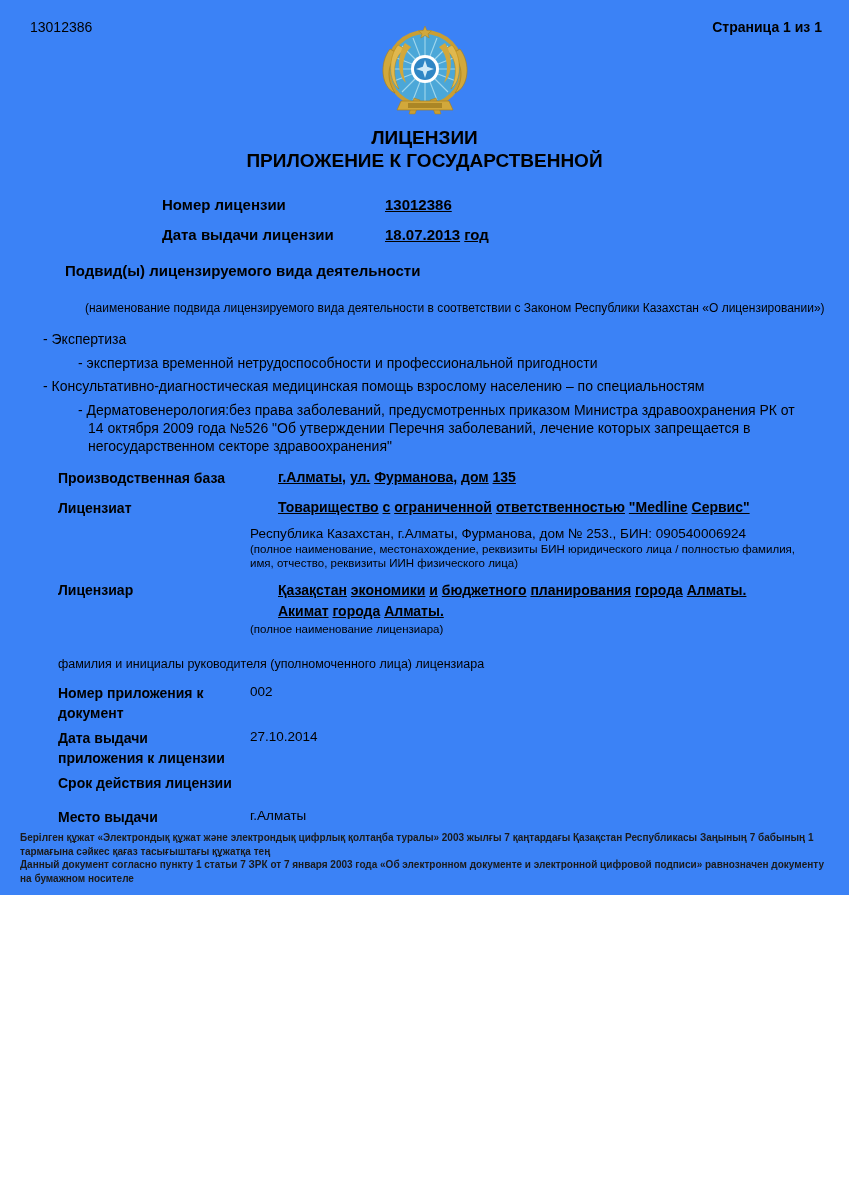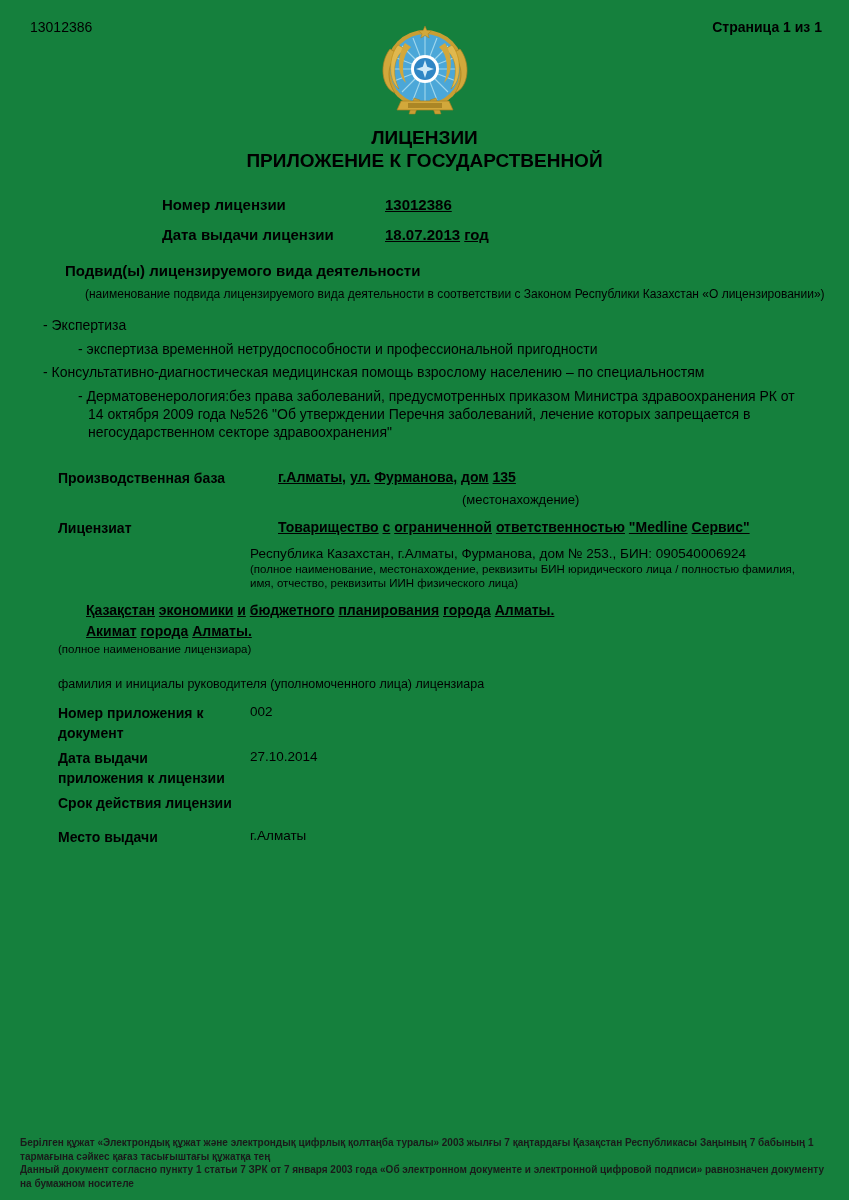--- a/index.html
+++ b/index.html
@@ -1,35 +1,35 @@
 <!DOCTYPE html>
 <html><head>
 <meta charset="utf-8">
 <style>
   * { margin: 0; padding: 0; box-sizing: border-box; }
   html, body { background: #ffffff; }
   body { font-family: "Liberation Sans", sans-serif; color: #000; }
-  .page { position: relative; width: 849px; height: 1200px; background: #15803d; overflow: hidden; margin: 0 auto; }
+  .page { position: relative; width: 849px; height: 895px; background: #3b82f6; overflow: hidden; margin: 0 auto; }
 
   
   .doc-number { position: absolute; top: 19px; left: 30px; font-size: 14px; }
   .page-indicator { position: absolute; top: 19px; right: 27px; font-size: 14px; font-weight: bold; }
   .emblem-wrap { position: absolute; top: 13px; left: 50%; transform: translateX(-50%); width: 100px; height: 104px; }
 
   
   .doc-title { position: absolute; top: 126px; left: 0; width: 100%; text-align: center; font-size: 19px; font-weight: bold; line-height: 23px; }
 
   
   .license-rows { position: absolute; top: 196px; left: 162px; }
   .lic-row { display: flex; line-height: 18px; margin-bottom: 12px; font-size: 15px; font-weight: bold; }
   .lic-row .lbl { width: 223px; }
 
   
   .subtypes { position: absolute; top: 254px; left: 0; width: 849px; padding-top: 8px; }
-  .subtypes-heading { margin-left: 65px; font-size: 15px; font-weight: bold; line-height: 18px; margin-bottom: 7px; }
+  .subtypes-heading { margin-left: 65px; font-size: 15px; font-weight: bold; line-height: 18px; margin-bottom: 21px; }
   .subtypes-note { margin-left: 85px; font-size: 12px; line-height: 14px; margin-bottom: 15px; color: #000; }
   .subtype-item { font-size: 14px; line-height: 18px; padding-left: 10px; text-indent: -10px; }
   .subtype-item.lvl1 { margin-left: 43px; margin-bottom: 6px; width: 770px; }
   .subtype-item.lvl2 { margin-left: 78px; margin-bottom: 5px; width: 727px; }
 
   
   .fields { position: absolute; top: 460px; left: 58px; width: 760px; padding-top: 8px; }
   .frow { display: flex; }
   .frow .flabel { width: 192px; flex: 0 0 192px; font-size: 14px; font-weight: bold; line-height: 20px; }
   .frow .flabel.narrow { padding-right: 18px; }
@@ -120,34 +120,34 @@
     <div class="subtype-item lvl1">- Консультативно-диагностическая медицинская помощь взрослому населению – по специальностям</div>
     <div class="subtype-item lvl2">- Дерматовенерология:без права заболеваний, предусмотренных приказом Министра здравоохранения РК от 14 октября 2009 года №526 "Об утверждении Перечня заболеваний, лечение которых запрещается в негосударственном секторе здравоохранения"</div>
   </div>
 
   <div class="fields">
 
     <div class="frow row-production">
       <div class="flabel">Производственная база</div>
       <div class="fvalue">
         <div class="bold-val"><span class="uw">г.Алматы,</span> <span class="uw">ул.</span> <span class="uw">Фурманова,</span> <span class="uw">дом</span> <span class="uw">135</span></div>
-        <div class="loc-note">(местонахождение)</div>
       </div>
     </div>
 
     <div class="frow row-licensee">
       <div class="flabel">Лицензиат</div>
       <div class="fvalue">
         <div class="bold-val"><span class="uw">Товарищество</span> <span class="uw">с</span> <span class="uw">ограниченной</span> <span class="uw">ответственностью</span> <span class="uw">"Medline</span> <span class="uw">Сервис"</span></div>
         <div class="address">Республика Казахстан, г.Алматы, Фурманова, дом № 253., БИН: 090540006924</div>
         <div class="small-note">(полное наименование, местонахождение, реквизиты БИН юридического лица / полностью фамилия, имя, отчество, реквизиты ИИН физического лица)</div>
       </div>
     </div>
 
     <div class="frow row-licensor">
+      <div class="flabel">Лицензиар</div>
       <div class="fvalue">
         <div class="bold-val"><span class="uw">Қазақстан</span> <span class="uw">экономики</span> <span class="uw">и</span> <span class="uw">бюджетного</span> <span class="uw">планирования</span> <span class="uw">города</span> <span class="uw">Алматы.</span> <span class="uw">Акимат</span> <span class="uw">города</span> <span class="uw">Алматы.</span></div>
         <div class="small-note">(полное наименование лицензиара)</div>
       </div>
     </div>
 
     <div class="frow row-head">
       <div class="fvalue">фамилия и инициалы руководителя (уполномоченного лица) лицензиара</div>
     </div>
 

